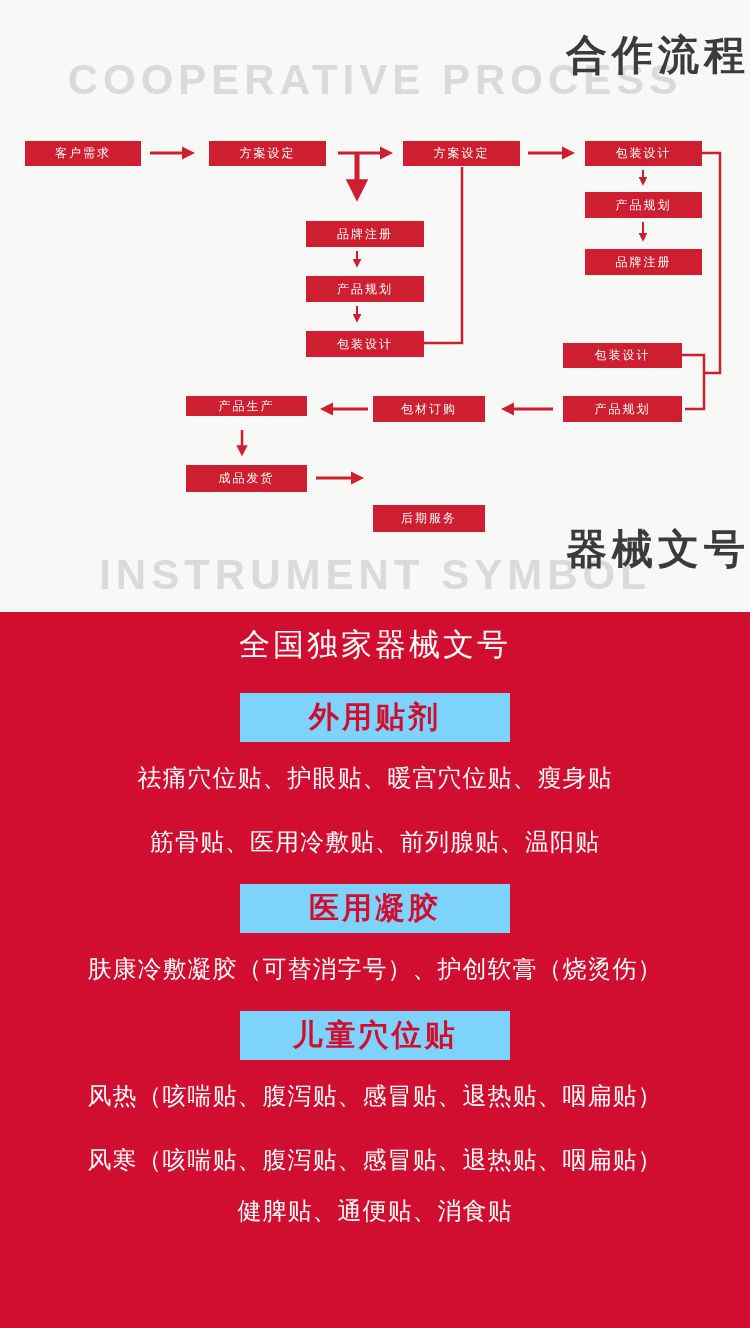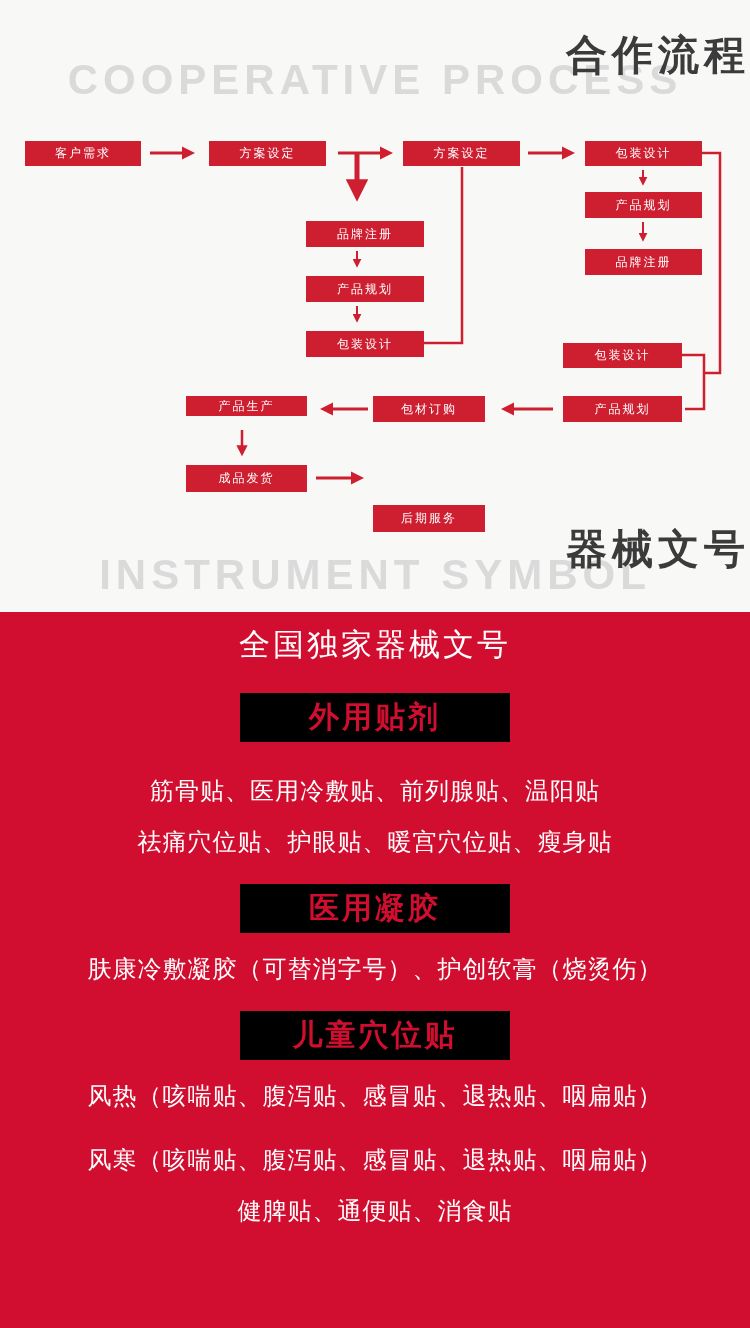--- a/index.html
+++ b/index.html
@@ -43,21 +43,21 @@
   }
 
   .panel{
     position:absolute;left:0;top:612px;width:750px;height:716px;
     background:var(--panel-red);color:#fff;text-align:center;z-index:3;
   }
   .panel-heading{
     padding-top:12px;font-size:31px;font-weight:normal;letter-spacing:3px;
   }
   .group-box{
-    width:270px;height:49px;margin:27px auto 0;background:#000000;
+    width:270px;height:49px;margin:27px auto 0;background:#7dd3fc;
     color:var(--panel-red);font-size:30px;font-weight:bold;
     letter-spacing:3px;display:flex;align-items:center;justify-content:center;
   }
   .panel-line{
     font-size:24px;font-weight:500;letter-spacing:1px;
     margin-top:21px;line-height:30px;white-space:nowrap;
   }
   .panel-line.first{margin-top:34px;}
 </style>
 </head>
@@ -111,22 +111,22 @@
       <div class="flow-node" style="left: 373px; top: 465px; width: 112px; height: 27px; margin-top: 40px;">后期服务</div>
     </div>
 
   <div class="sec-title" id="title-symbol">器械文号</div>
   <div class="watermark" id="wm-symbol">INSTRUMENT SYMBOL</div>
 
   <div class="panel">
     <div class="panel-heading">全国独家器械文号</div>
     <div id="panel-groups">
         <div class="group-box">外用贴剂</div>
+        <div class="panel-line">祛痛穴位贴、护眼贴、暖宫穴位贴、瘦身贴</div>
         <div class="panel-line first">筋骨贴、医用冷敷贴、前列腺贴、温阳贴</div>
-        <div class="panel-line">祛痛穴位贴、护眼贴、暖宫穴位贴、瘦身贴</div>
         <div class="group-box">医用凝胶</div>
         <div class="panel-line">肤康冷敷凝胶（可替消字号）、护创软膏（烧烫伤）</div>
         <div class="group-box">儿童穴位贴</div>
         <div class="panel-line">风热（咳喘贴、腹泻贴、感冒贴、退热贴、咽扁贴）</div>
         <div class="panel-line first">风寒（咳喘贴、腹泻贴、感冒贴、退热贴、咽扁贴）</div>
         <div class="panel-line">健脾贴、通便贴、消食贴</div>
       </div>
   </div>
 
 </div>

